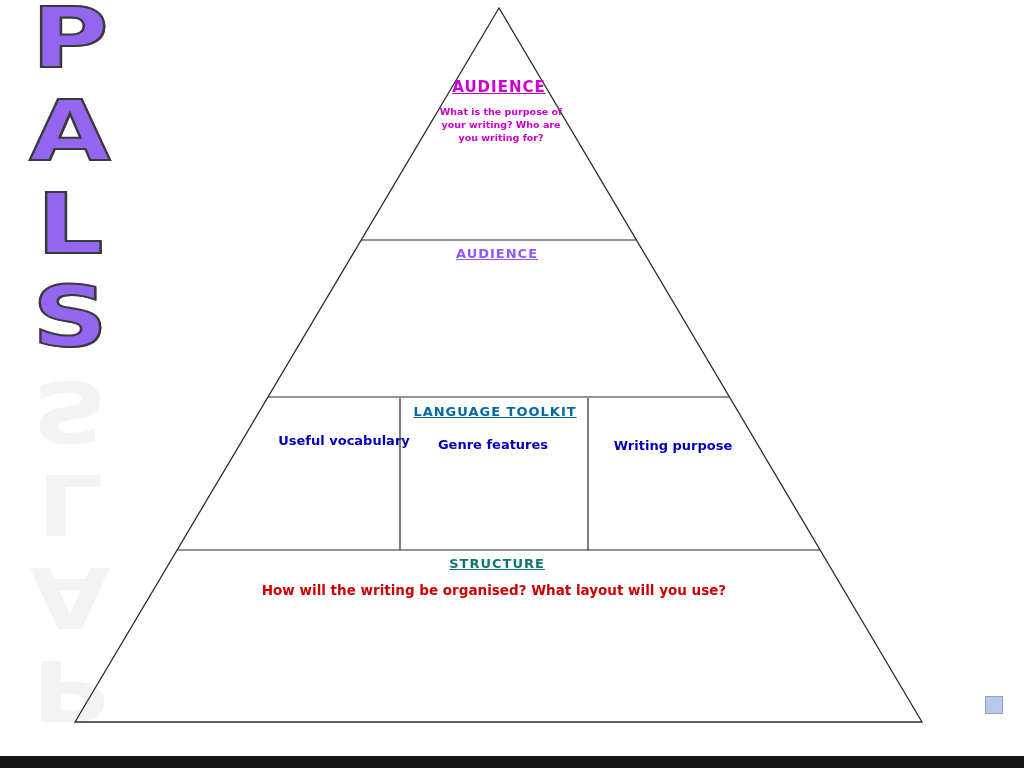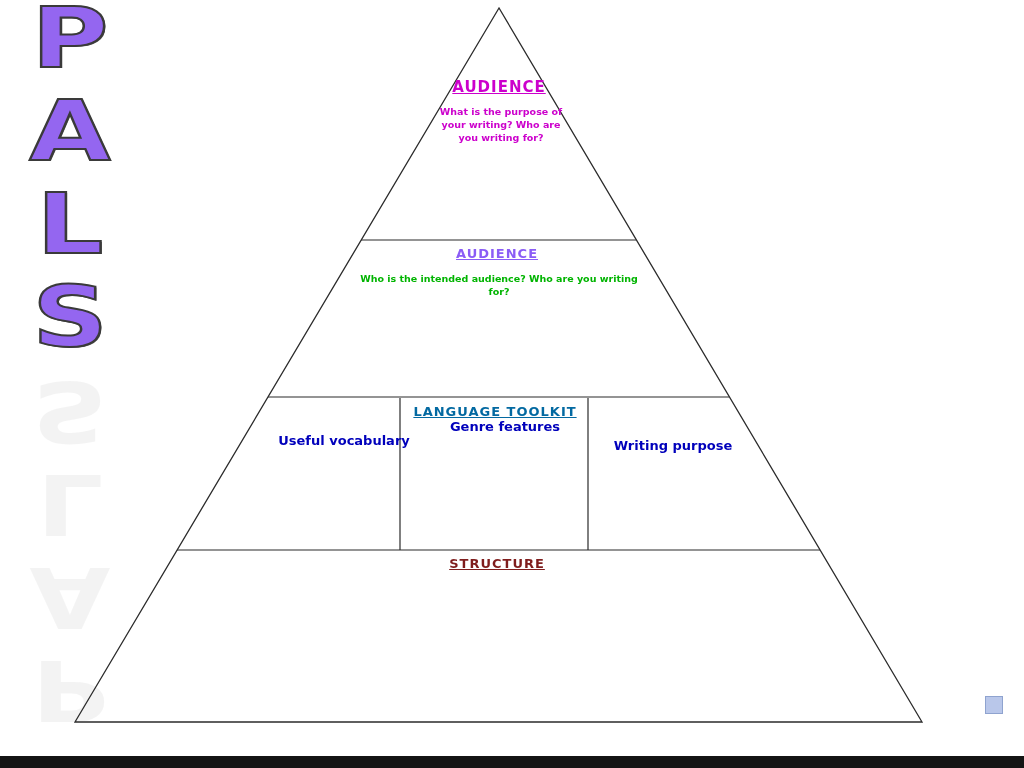--- a/index.html
+++ b/index.html
@@ -72,21 +72,21 @@
     letter-spacing: 1px;
     font-size: 13px;
     white-space: nowrap;
   }
   .purpose-title   { color: #cc00cc; font-size: 15px; }
   .purpose-desc    { color: #cc00cc; font-size: 9.5px; font-weight: bold; line-height: 13px; width: 132px; }
   .audience-title  { color: #8b5cf6; }
   .audience-desc   { color: #00b400; font-size: 9.5px; font-weight: bold; line-height: 13px; width: 286px; }
   .toolkit-title   { color: #0369a1; }
   .toolkit-col     { color: #0000bb; font-size: 13px; font-weight: bold; white-space: nowrap; }
-  .structure-title { color: #7f1d1d; }
+  .structure-title { color: #0f766e; }
   .structure-desc  { color: #cc0000; font-size: 13.5px; font-weight: bold; width: 470px; }
   
   .bottom-bar {
     position: absolute;
     left: 0;
     bottom: 0;
     width: 1024px;
     height: 12px;
     background: #141414;
   }
@@ -125,25 +125,25 @@
     <line x1="268" y1="397" x2="729" y2="397" stroke="#2b2b2b" stroke-width="1.2"></line>
     <line x1="177" y1="550" x2="820" y2="550" stroke="#2b2b2b" stroke-width="1.2"></line>
     <line x1="400" y1="398" x2="400" y2="550" stroke="#2b2b2b" stroke-width="1.2"></line>
     <line x1="588" y1="398" x2="588" y2="550" stroke="#2b2b2b" stroke-width="1.2"></line>
   </svg>
 
   <div class="txt section-title purpose-title" style="left:499px; top:78px;">AUDIENCE</div>
   <div class="txt purpose-desc" style="left:501px; top:105px;">What is the purpose of your writing? Who are you writing for?</div>
 
   <div class="txt section-title audience-title" style="left:497px; top:246px;">AUDIENCE</div>
-  <div class="txt audience-desc" style="left:499px; top:272px;">Who is the intended audience? Who are you writing for?</div>
 
   <div class="txt section-title toolkit-title" style="left:495px; top:404px;">LANGUAGE TOOLKIT</div>
   <div class="txt toolkit-col" style="left:344px; top:433px;text-align:right;">Useful vocabulary</div>
-  <div class="txt toolkit-col" style="left:493px; top:419px;margin-left:12px;">Genre features</div>
+  <div class="txt toolkit-col" style="left:493px; top:437px;">Genre features</div>
   <div class="txt toolkit-col" style="left:673px; top:438px;">Writing purpose</div>
 
   <div class="txt section-title structure-title" style="left:497px; top:556px;">STRUCTURE</div>
+  <div class="txt structure-desc" style="left:494px; top:582px;">How will the writing be organised? What layout will you use?</div>
 
   <div class="corner-square"></div>
   <div class="bottom-bar"></div>
 
 </div>
 
 </body></html>

